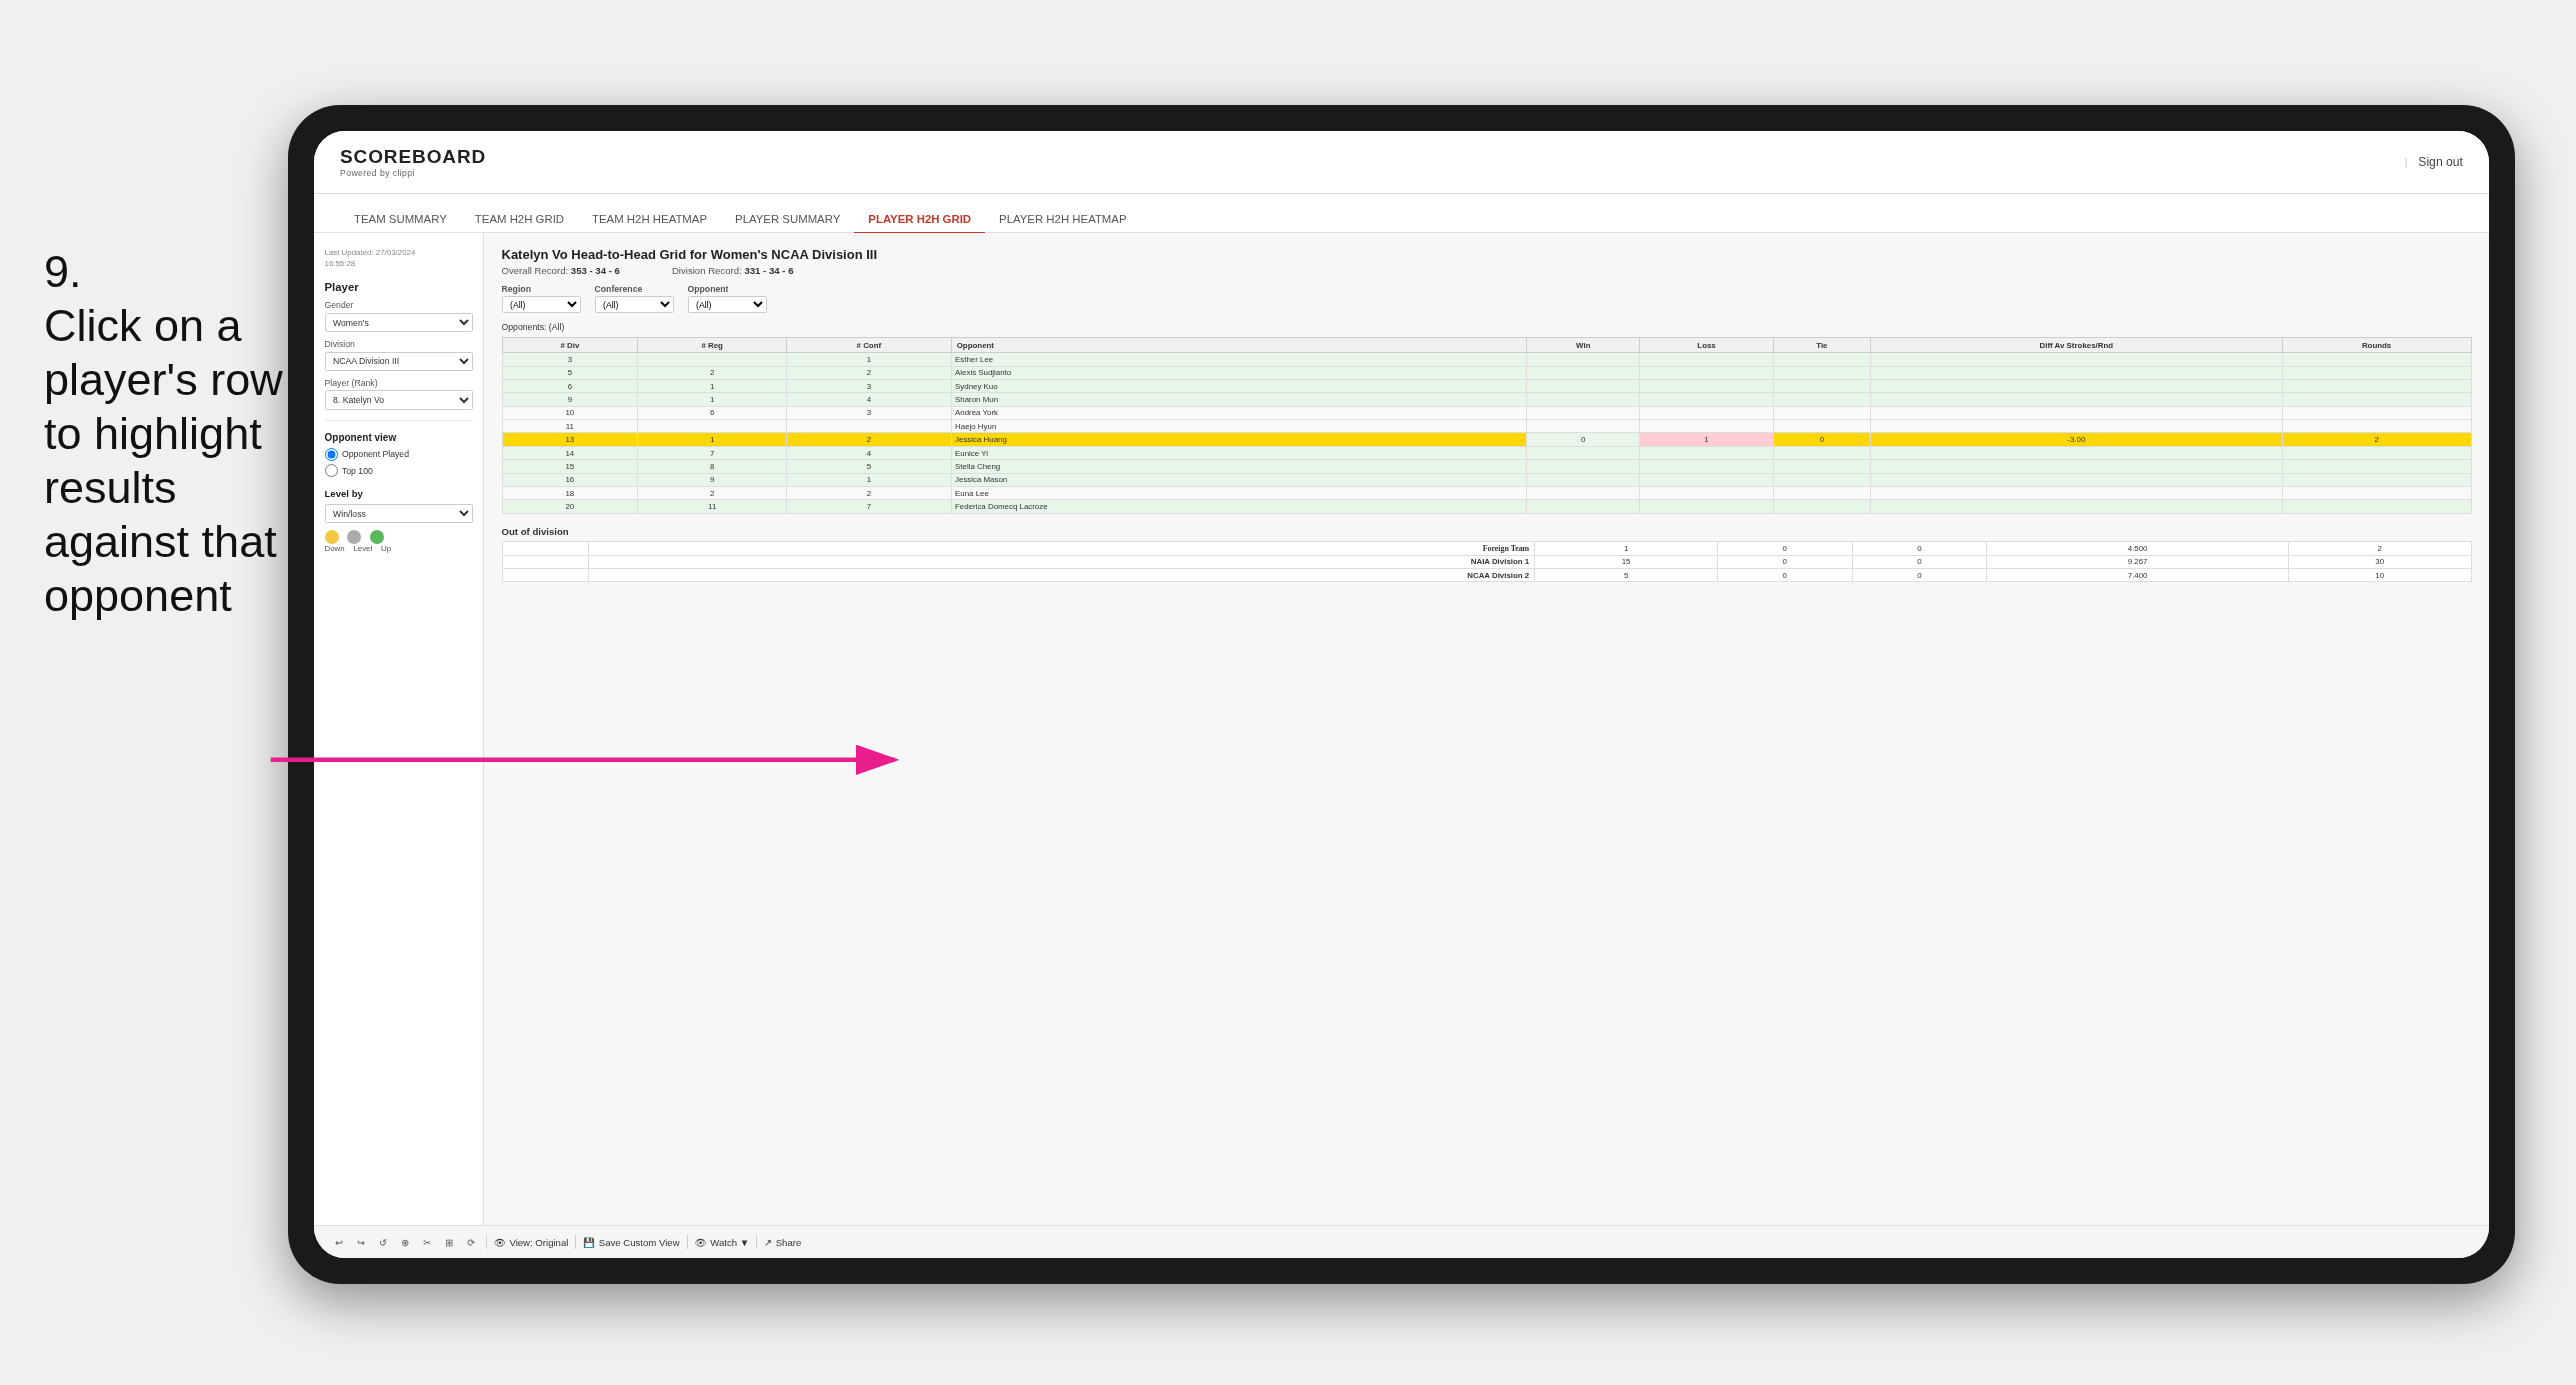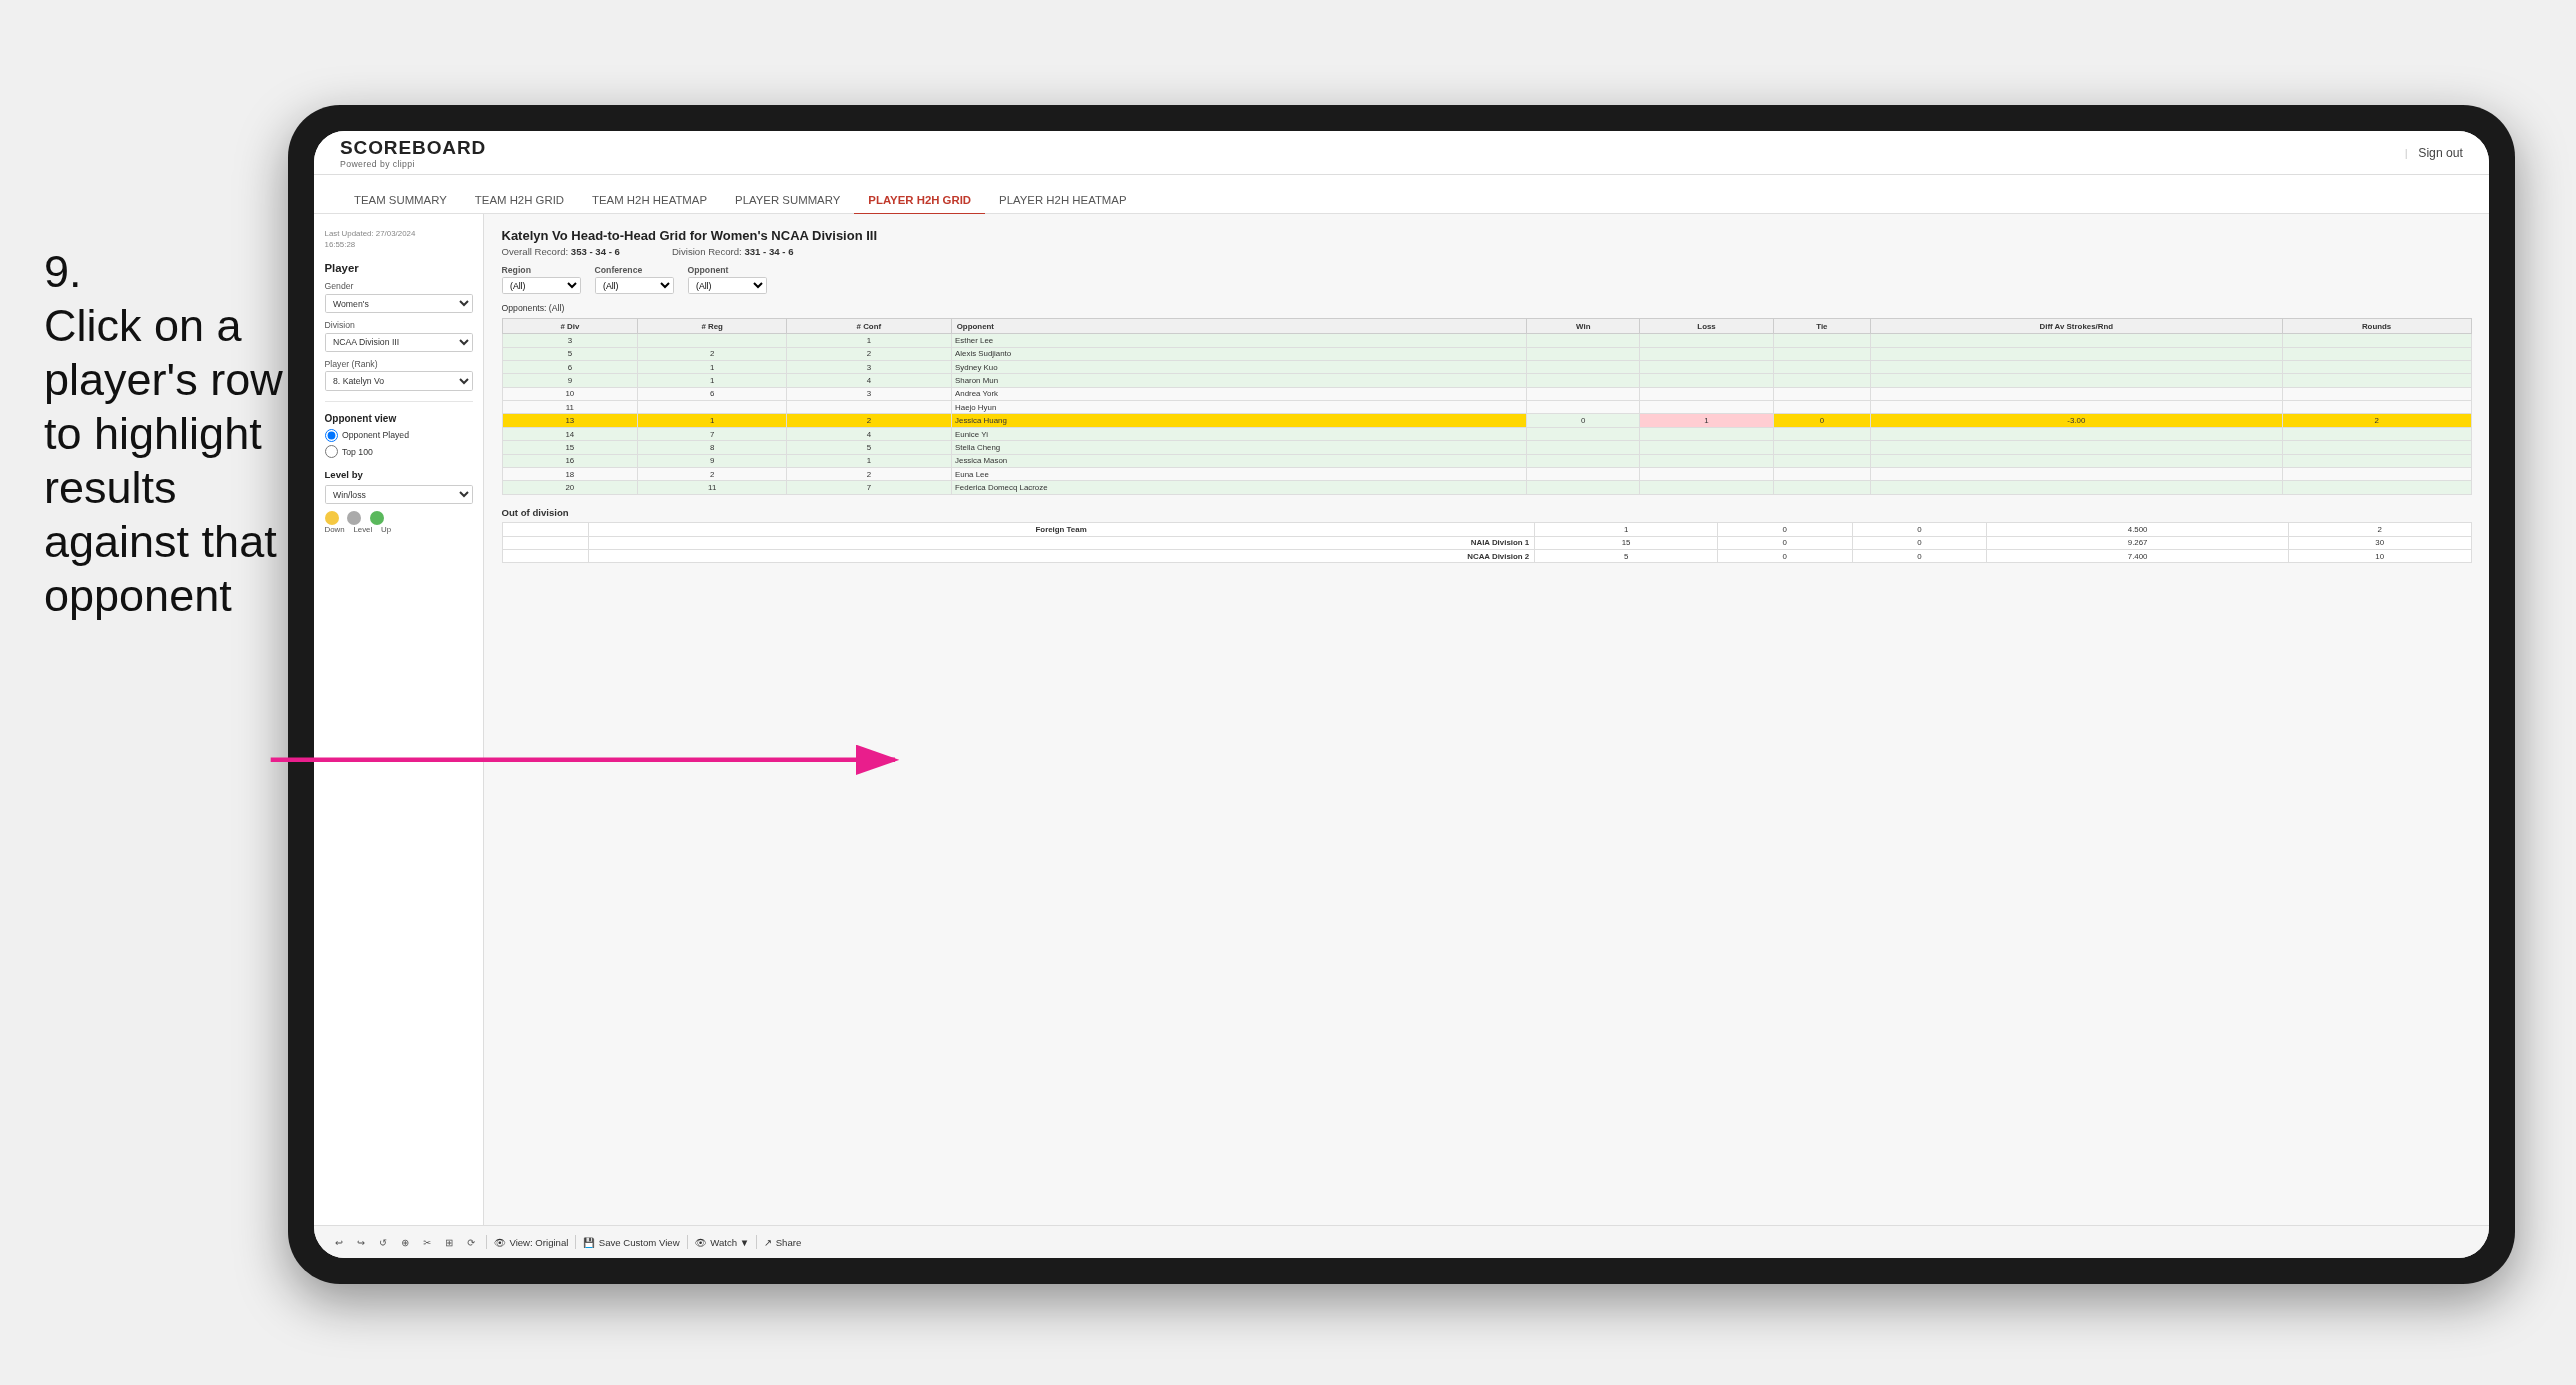--- a/index.html
+++ b/index.html
@@ -47,21 +47,21 @@
       flex-direction: column;
     }
 
     
     .nav-bar {
       background: #fff;
       border-bottom: 0.9px solid #ddd;
       padding: 0 26px;
       display: flex;
       align-items: center;
-      height: 44px;
+      height: 63px;
       flex-shrink: 0;
     }
 
     .logo-area {
       display: flex;
       flex-direction: column;
       margin-right: 44px;
     }
 
     .logo-title {
@@ -661,21 +661,21 @@
               </tr>
             </tbody>
         </table>
 
         <div class="out-of-division">
           <div class="out-of-div-title">Out of division</div>
           <table class="data-table">
             <tbody id="out-div-body">
             <tr>
                   <td colspan="3"></td>
-                  <td style="padding-right: 5.2px; font-weight: 600; min-width: 87px;">Foreign Team</td>
+                  <td style="text-align: right; padding-right: 5.2px; font-weight: 600; min-width: 87px; font-family: Liberation Serif, serif;">Foreign Team</td>
                   <td style="text-align: center;">1</td>
                   <td style="text-align: center;">0</td>
                   <td style="text-align: center;">0</td>
                   <td style="text-align: center;">4.500</td>
                   <td style="text-align: center;">2</td>
                 </tr>
                 <tr>
                   <td colspan="3"></td>
                   <td style="text-align: right; padding-right: 5.2px; font-weight: 600; min-width: 87px;">NAIA Division 1</td>
                   <td style="text-align: center;">15</td>

